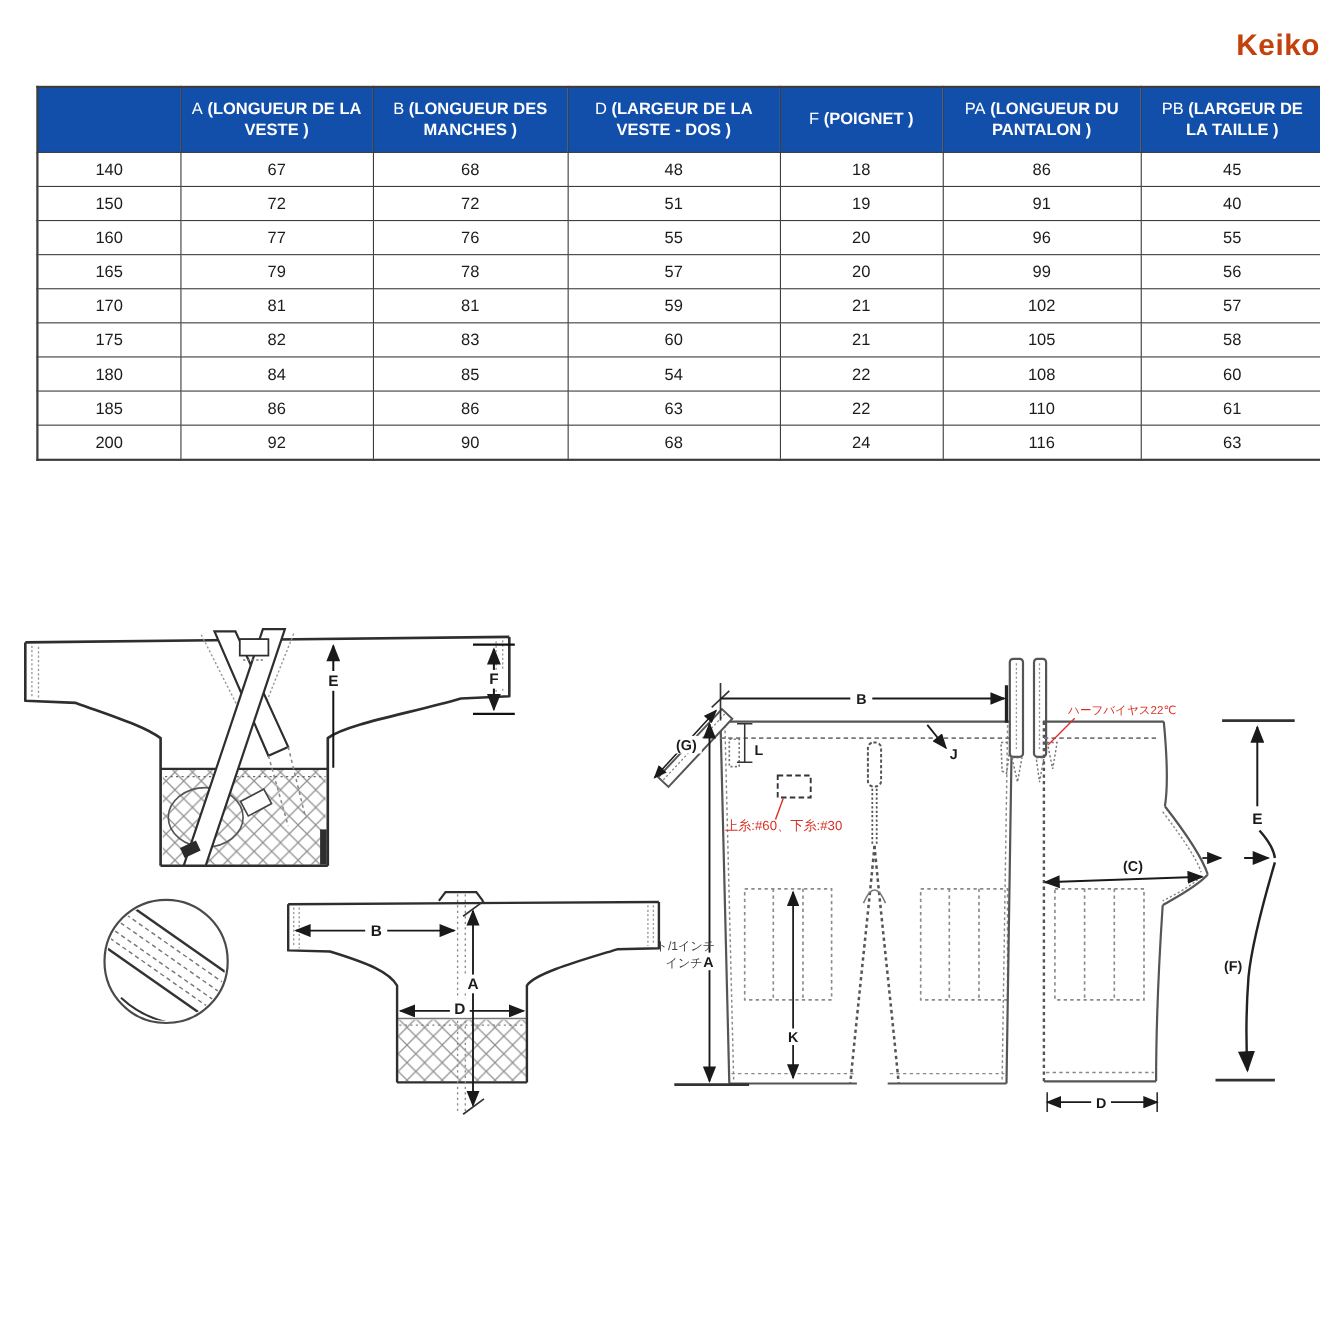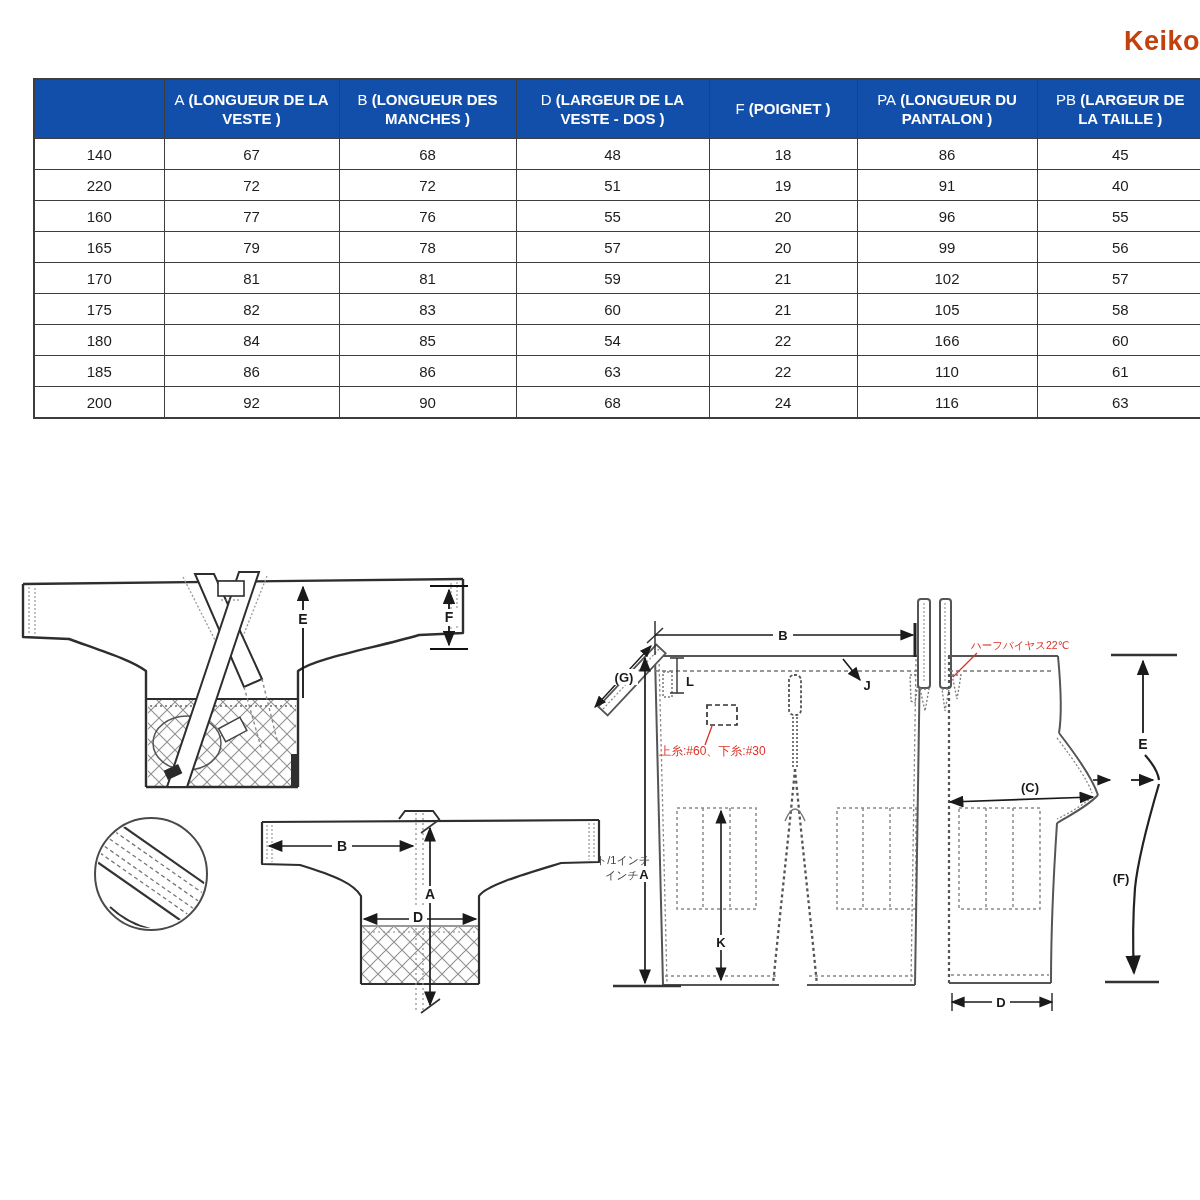--- a/index.html
+++ b/index.html
@@ -56,21 +56,21 @@
         <tr>
           <td>140</td>
           <td>67</td>
           <td>68</td>
           <td>48</td>
           <td>18</td>
           <td>86</td>
           <td>45</td>
         </tr>
         <tr>
-          <td>220</td>
+          <td>150</td>
           <td>72</td>
           <td>72</td>
           <td>51</td>
           <td>19</td>
           <td>91</td>
           <td>40</td>
         </tr>
         <tr>
           <td>160</td>
           <td>77</td>
@@ -106,21 +106,21 @@
           <td>21</td>
           <td>105</td>
           <td>58</td>
         </tr>
         <tr>
           <td>180</td>
           <td>84</td>
           <td>85</td>
           <td>54</td>
           <td>22</td>
-          <td>166</td>
+          <td>108</td>
           <td>60</td>
         </tr>
         <tr>
           <td>185</td>
           <td>86</td>
           <td>86</td>
           <td>63</td>
           <td>22</td>
           <td>110</td>
           <td>61</td>

